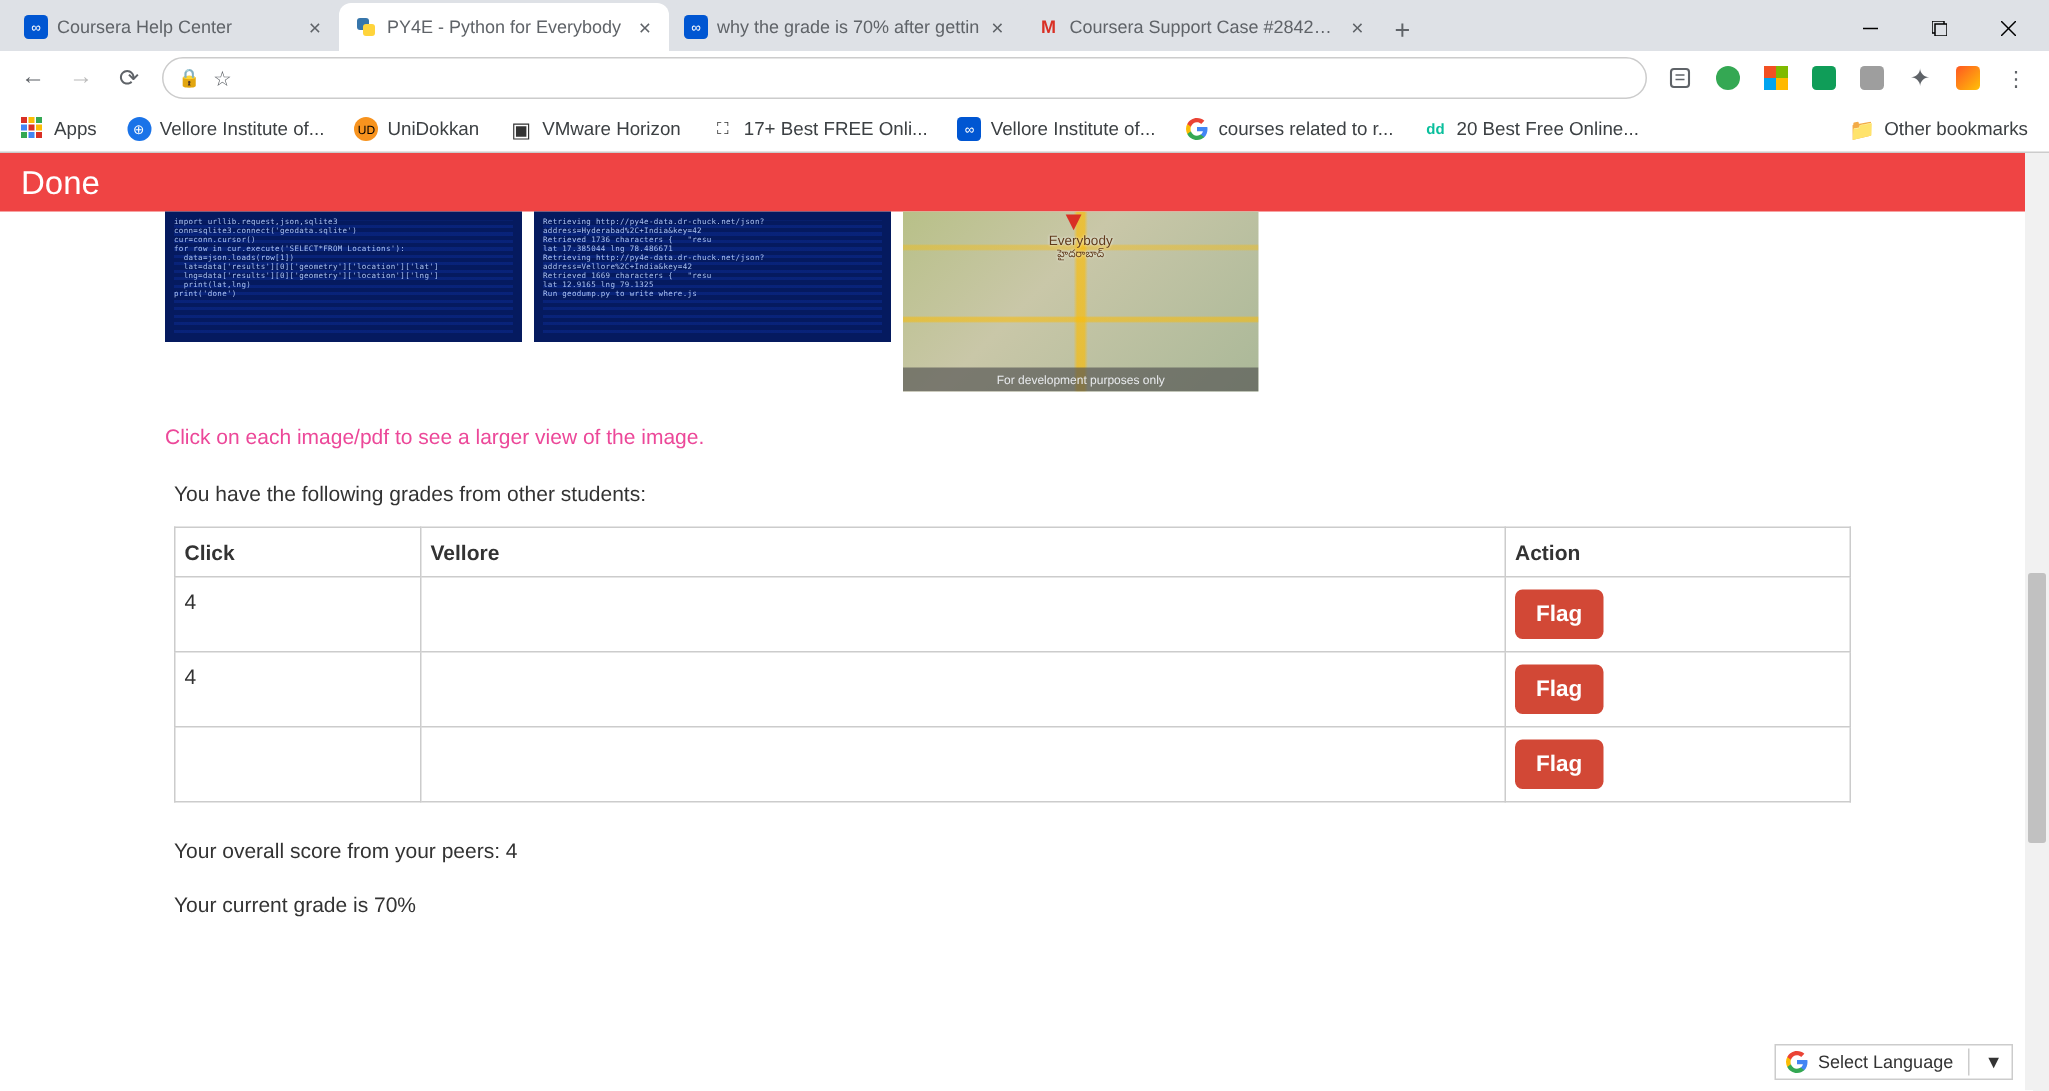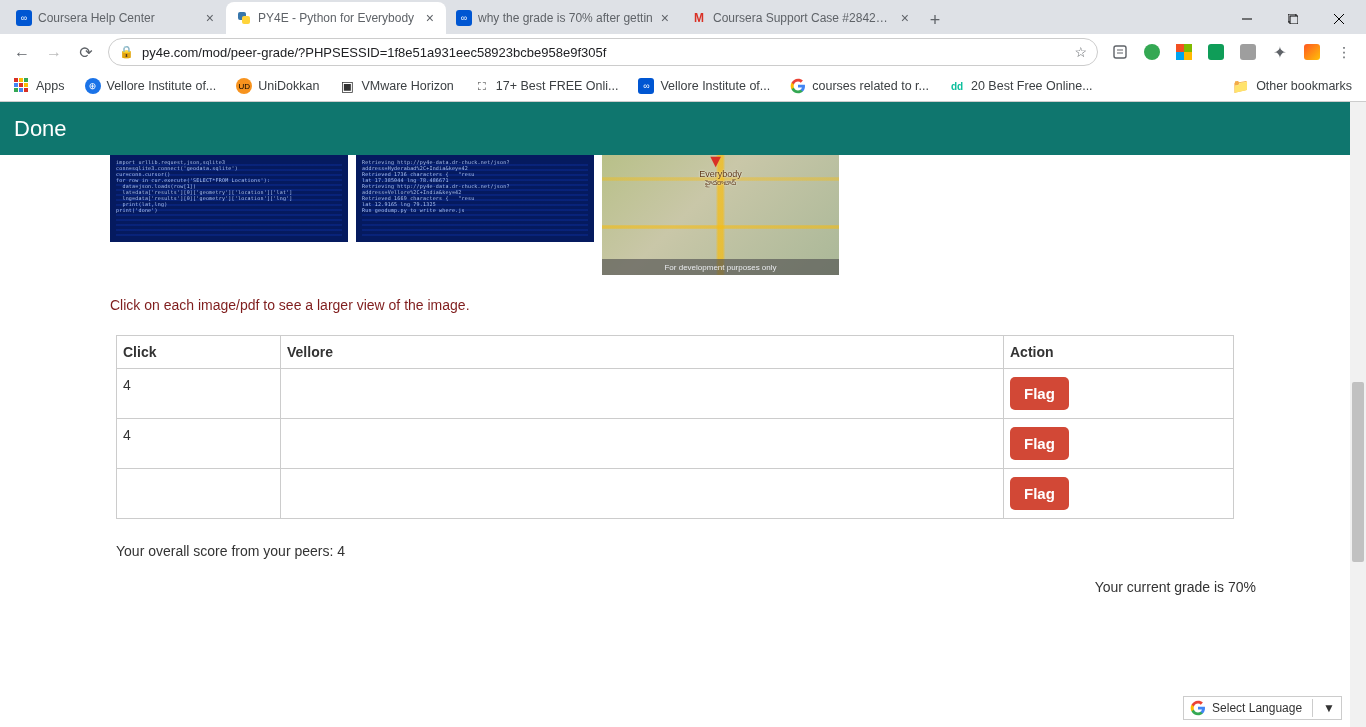--- a/index.html
+++ b/index.html
@@ -26,53 +26,53 @@
 .url-star { color: #5f6368; font-size: 14px; cursor: pointer; }
 .toolbar-icon { width: 28px; height: 28px; display: flex; align-items: center; justify-content: center; cursor: pointer; font-size: 14px; color: #5f6368; }
 
 .bookmarks-bar { height: 32px; display: flex; align-items: center; padding: 0 8px; gap: 8px; font-size: 12.5px; color: #3c4043; }
 .bookmark { display: flex; align-items: center; gap: 6px; padding: 4px 6px; cursor: pointer; border-radius: 4px; white-space: nowrap; }
 .bookmark-favicon { width: 16px; height: 16px; display: inline-flex; align-items: center; justify-content: center; flex-shrink: 0; }
 .other-bookmarks { margin-left: auto; display: flex; align-items: center; gap: 6px; padding: 4px 6px; cursor: pointer; }
 
 
 .viewport { position: absolute; top: 102px; left: 0; right: 0; bottom: 0; overflow-y: auto; background: #fff; }
-.blue-banner { height: 53px; background: #0f766e; color: #fff; display: flex; align-items: center; padding: 0 14px; font-size: 22px; }
+.blue-banner { height: 39px; background: #ef4444; color: #fff; display: flex; align-items: center; padding: 0 14px; font-size: 22px; }
 
 .content { padding: 0 110px 30px 110px; color: #333; font-size: 14px; }
 
 .thumbs { display: flex; gap: 8px; margin-bottom: 18px; }
 .thumb { width: 238px; height: 87px; cursor: pointer; position: relative; overflow: hidden; }
 .thumb.code { background: #051a5f; }
 .thumb.map { width: 237px; height: 120px; background: linear-gradient(135deg,#b8c088 0%,#c9c7a8 40%,#aab898 100%); position: relative; }
 .thumb.map::before { content: ""; position: absolute; inset: 0; background:
   linear-gradient(90deg, transparent 48%, rgba(251,188,4,0.65) 49%, rgba(251,188,4,0.65) 51%, transparent 52%),
   linear-gradient(0deg, transparent 38%, rgba(251,188,4,0.55) 39%, rgba(251,188,4,0.55) 41%, transparent 42%),
   linear-gradient(0deg, transparent 78%, rgba(251,188,4,0.40) 79%, rgba(251,188,4,0.40) 81%, transparent 82%);
 }
 .codeblur { position:absolute; inset:6px; background: repeating-linear-gradient(0deg,#0b2a8f 0 2px,#051a5f 2px 5px); opacity:0.55; }
 .codetext { position:absolute; inset:4px 6px; color:#bcd3ff; font-family:monospace; font-size:5px; line-height:6px; letter-spacing:0.2px; overflow:hidden; opacity:0.9; }
 .map-pin { position: absolute; top: -4px; left: 48%; transform: translateX(-50%); color: #d93025; font-size: 18px; }
 .map-city { position: absolute; top: 14px; left: 50%; transform: translateX(-50%); color: #5f3a1a; font-size: 9px; text-align: center; font-weight: 500; text-shadow: 0 0 2px #fff; }
 .map-footer { position: absolute; bottom: 0; left: 0; right: 0; height: 16px; background: rgba(80,80,80,0.65); color: #e8eaed; font-size: 8px; display: flex; align-items: center; justify-content: center; }
 
-.instr { margin: 22px 0 22px 0; color: #7f1d1d; }
+.instr { margin: 22px 0 22px 0; color: #ec4899; }
 .grades-hdr { margin: 0 0 14px 6px; }
 
 table.grades { width: 1118px; border-collapse: collapse; margin-left: 6px; margin-bottom: 24px; }
 table.grades th, table.grades td { border: 1px solid #ccc; padding: 8px 6px; text-align: left; vertical-align: top; font-size: 14px; color: #333; }
 table.grades th { font-weight: bold; }
 .col-points { width: 164px; }
 .col-comments { width: auto; }
 .col-action { width: 230px; }
 .flag-btn { background: #d24836; color: #fff; border: none; border-radius: 5px; padding: 8px 14px; font-weight: bold; font-size: 15px; cursor: pointer; }
 td.action-cell { padding: 8px 6px; }
 
 .summary { margin: 16px 0 8px 6px; }
-.summary2 { margin: 20px 0 8px 6px; text-align: right; }
+.summary2 { margin: 20px 0 8px 6px; }
 
 
 .vscroll { position: absolute; right: 0; top: 102px; bottom: 0; width: 16px; background: #f1f1f1; }
 .vscroll-thumb { position: absolute; top: 280px; left: 2px; right: 2px; height: 180px; background: #c1c1c1; border-radius: 2px; }
 
 
 .gtranslate { position: absolute; right: 24px; bottom: 7px; height: 24px; border: 1px solid #ccc; background: #fff; display: flex; align-items: center; padding: 0 6px; gap: 6px; font-size: 12px; color: #333; cursor: pointer; }
 .gtranslate .g-icon { width: 16px; height: 16px; display: inline-flex; align-items: center; justify-content: center; }
 .gtranslate .sep { width: 1px; height: 18px; background: #ccc; margin: 0 4px; }
 
@@ -158,21 +158,20 @@
         </div>
     </div>
   </div>
 
   <div class="address-bar">
     <div class="nav-btn">←</div>
     <div class="nav-btn disabled">→</div>
     <div class="nav-btn">⟳</div>
     <div class="url-field">
       <span class="url-lock">🔒</span>
-      <span class="url-text">py4e.com/mod/peer-grade/?PHPSESSID=1f8e51a931eec58923bcbe958e9f305f</span>
       <span class="url-star">☆</span>
     </div>
     <div class="toolbar-icon">
         <svg width="16" height="16">
           <rect x="2" y="2" width="12" height="12" rx="2" fill="none" stroke="#5f6368" stroke-width="1.4"></rect>
           <line x1="5" y1="6" x2="11" y2="6" stroke="#5f6368"></line>
           <line x1="5" y1="9" x2="11" y2="9" stroke="#5f6368"></line>
         </svg>
       </div>
     <div class="toolbar-icon">
@@ -293,20 +292,21 @@
         <div class="map-city">
           <div>Everybody</div>
           <div style="font-size:7px">హైదరాబాద్</div>
         </div>
         <div class="map-footer">For development purposes only</div>
       </div>
     </div>
 
     <p class="instr">Click on each image/pdf to see a larger view of the image.</p>
 
+    <p class="grades-hdr">You have the following grades from other students:</p>
 
     <table class="grades">
       <thead>
         <tr>
           <th class="col-points">Click</th>
           <th class="col-comments">Vellore</th>
           <th class="col-action">Action</th>
         </tr>
       </thead>
       <tbody>

